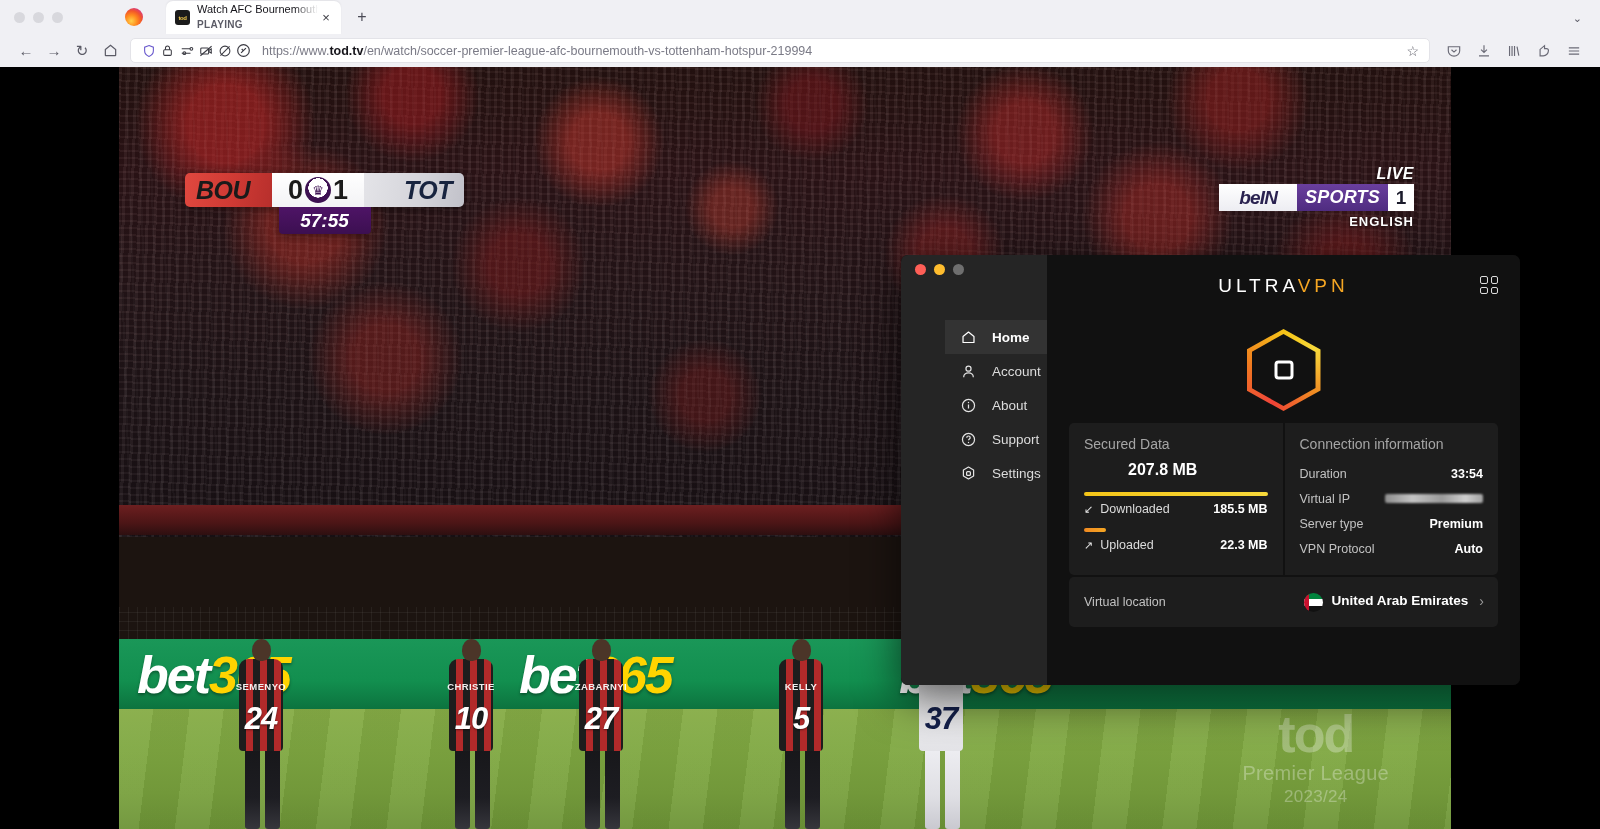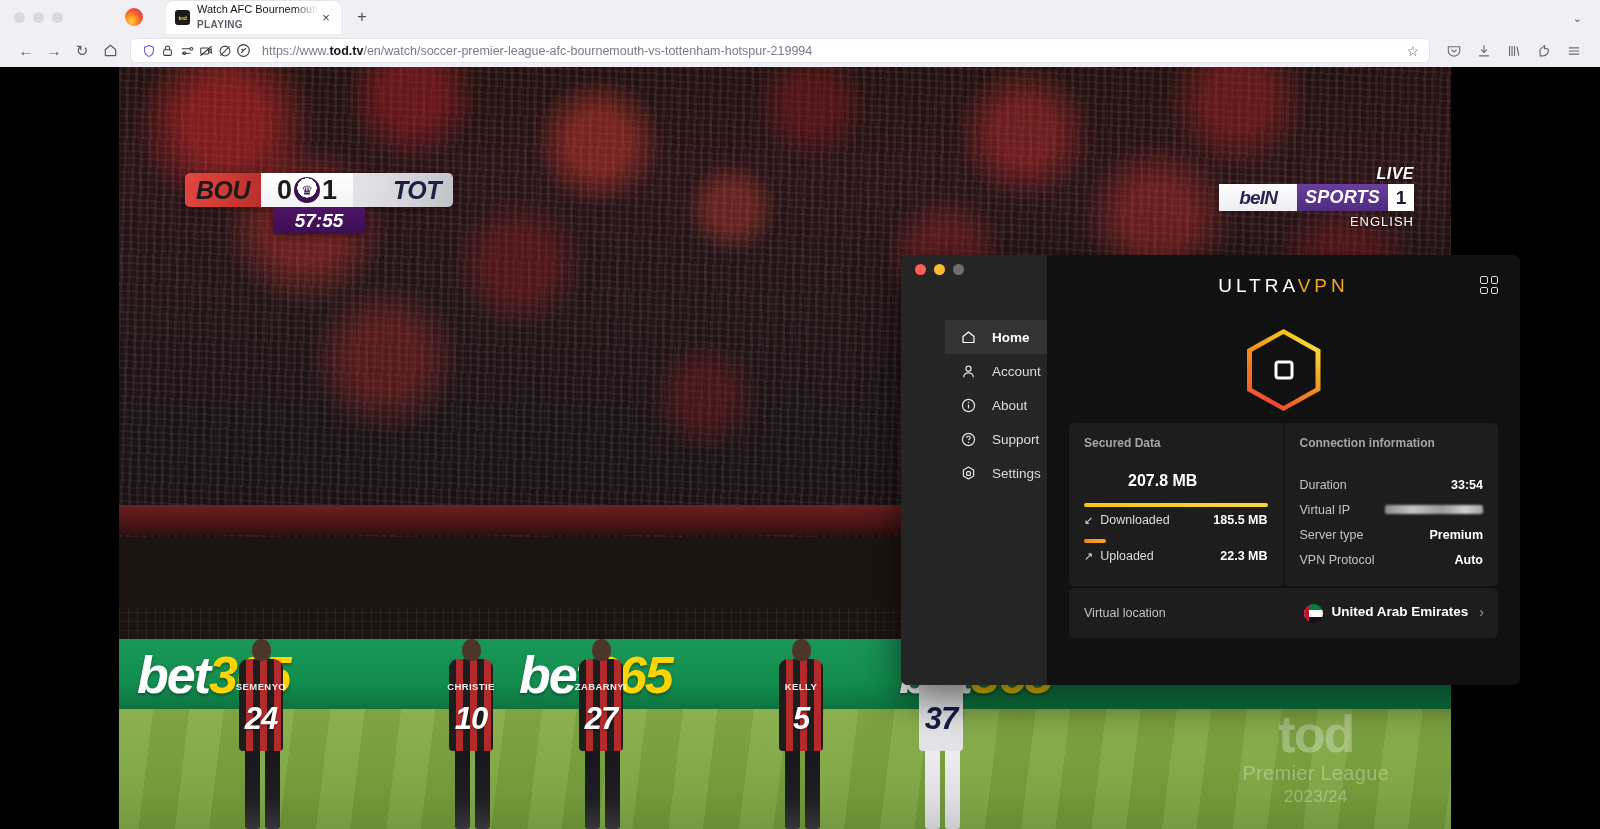--- a/index.html
+++ b/index.html
@@ -217,21 +217,21 @@
 
   
   .score {
     position: absolute; left: 66px; top: 106px;
     display: flex; flex-direction: column; align-items: center;
     filter: drop-shadow(0 2px 5px rgba(0,0,0,.4));
   }
   .score-row { display: flex; align-items: stretch; height: 34px; position: relative; }
   .s-home {
     background: linear-gradient(100deg, #e0483f 0%, #cf3a34 55%, #b72f2c 100%);
-    width: 76px; border-radius: 5px 0 0 5px;
+    width: 87px; border-radius: 5px 0 0 5px;
     display: flex; align-items: center; padding-left: 11px;
     color: #1a1a1a; font-size: 25px; font-weight: 800; font-style: italic; letter-spacing: -.5px;
   }
   .s-mid {
     background: linear-gradient(180deg, #ffffff 0%, #f3f3f5 100%);
     width: 92px;
     display: flex; align-items: center; justify-content: center; gap: 2px;
     position: relative;
   }
   .s-goals { font-size: 27px; font-weight: 800; color: #1b1b1b; }
@@ -278,21 +278,21 @@
     padding: 0 8px; display: flex; align-items: center;
     font-size: 18px; font-weight: 800; color: #ffffff; font-style: italic;
     letter-spacing: .2px;
   }
   .bein-1 {
     background: #ffffff; width: 26px;
     display: flex; align-items: center; justify-content: center;
     font-size: 19px; font-weight: 800; color: #1b1b2b;
   }
   .bein-lang {
-    font-size: 13px; font-weight: 400; color: #ffffff; letter-spacing: 1px;
+    font-size: 13px; font-weight: 700; color: #ffffff; letter-spacing: 1px;
     margin-top: 3px; text-shadow: 0 1px 3px rgba(0,0,0,.6);
   }
 
   
   .watermark {
     position: absolute; right: 62px; bottom: 22px;
     display: flex; flex-direction: column; align-items: center;
     opacity: .30; pointer-events: none;
   }
   .wm-logo {
@@ -364,21 +364,21 @@
     width: 19px; height: 19px;
     border: 3px solid #ffffff; border-radius: 4px;
   }
 
   .cards { display: flex; gap: 2px; padding: 0 22px; }
   .card {
     background: #1d1d1d; flex: 1; padding: 13px 15px 14px 15px;
   }
   .card.left { border-radius: 5px 0 0 5px; }
   .card.right { border-radius: 0 5px 5px 0; }
-  .card-title { font-size: 12px; color: #a5a5a5; margin-bottom: 22px; font-weight: bold; }
+  .card-title { font-size: 14px; color: #a5a5a5; margin-bottom: 9px; }
   .secured-val { font-size: 16px; font-weight: 700; color: #ffffff; margin-bottom: 13px; margin-left: 44px; }
 
   .meter { height: 4px; border-radius: 3px; margin-bottom: 6px; }
   .meter.dl { background: linear-gradient(90deg, #f5c518 0%, #f7d93b 100%); width: 100%; }
   .meter.ul { background: linear-gradient(90deg, #f08a22 0%, #f5a623 100%); width: 12%; }
 
   .statline {
     display: flex; align-items: center; justify-content: space-between;
     margin-bottom: 12px;
   }

